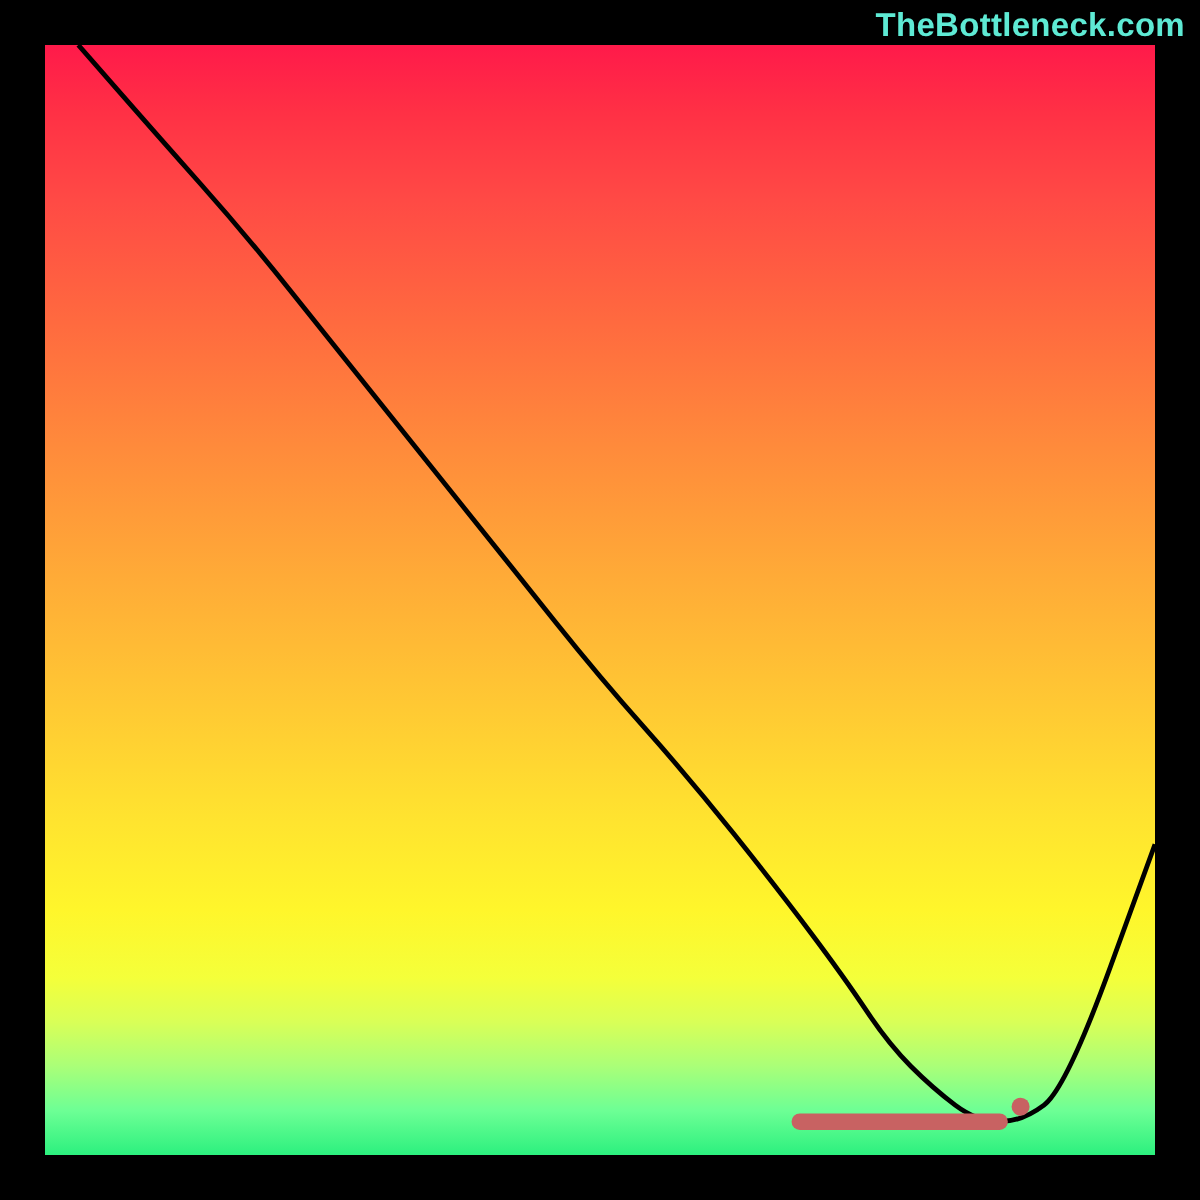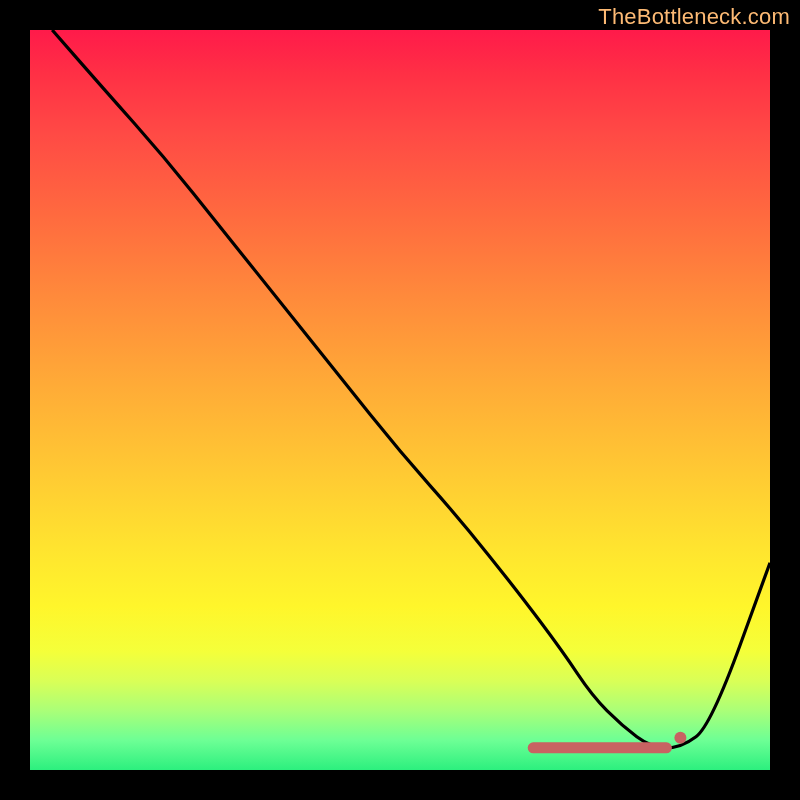--- a/index.html
+++ b/index.html
@@ -14,23 +14,23 @@
   .stage {
     position: relative;
     width: 800px;
     height: 800px;
     background: #000000;
   }
   .watermark {
     position: absolute;
     top: 4px;
     right: 10px;
-    color: #fdba74;
+    color: #5eead4;
     font-size: 22px;
-    font-weight: 400;
+    font-weight: 700;
     letter-spacing: 0.2px;
     z-index: 10;
   }
   .plot-area {
     position: absolute;
     left: 30px;
     top: 30px;
     width: 740px;
     height: 740px;
     background: linear-gradient(

